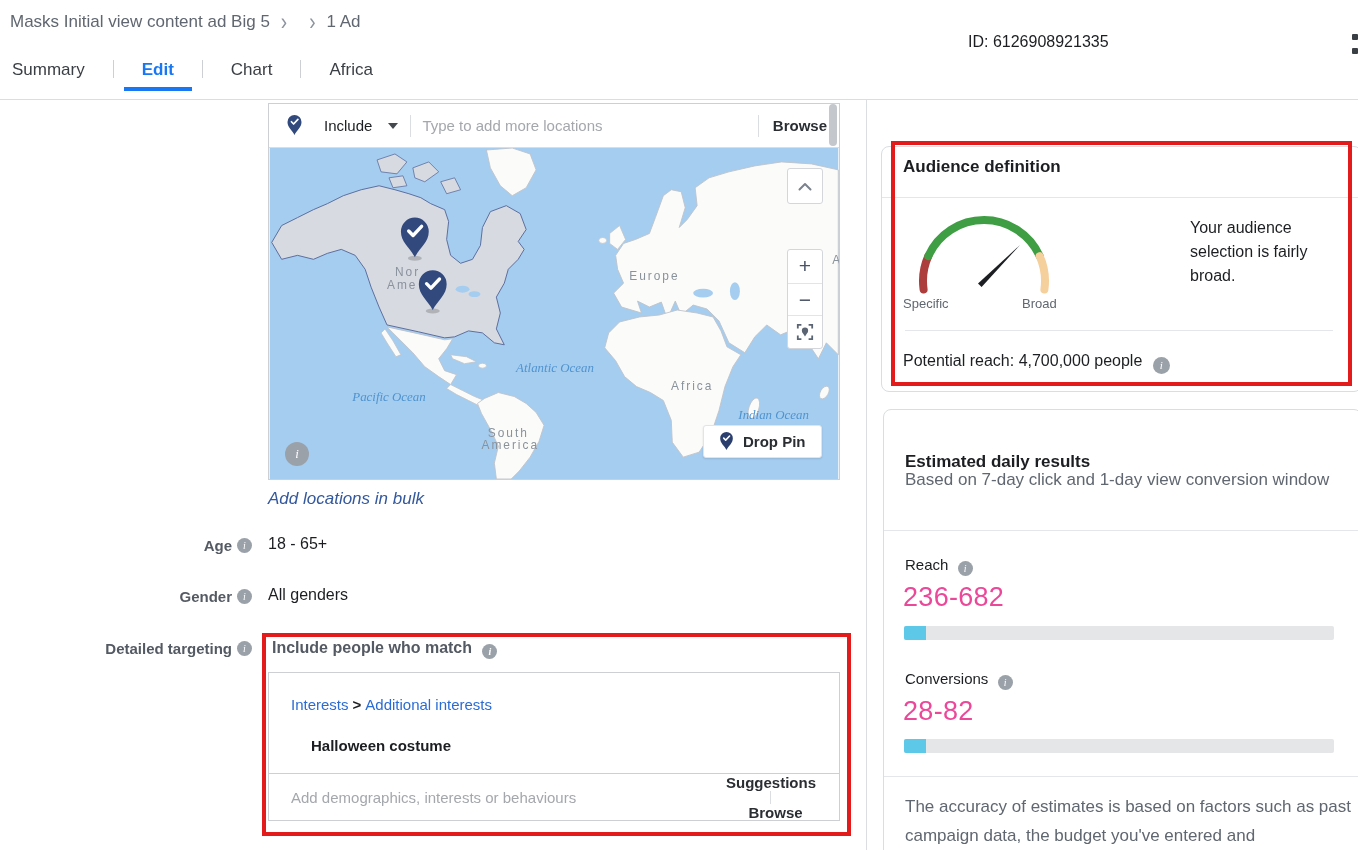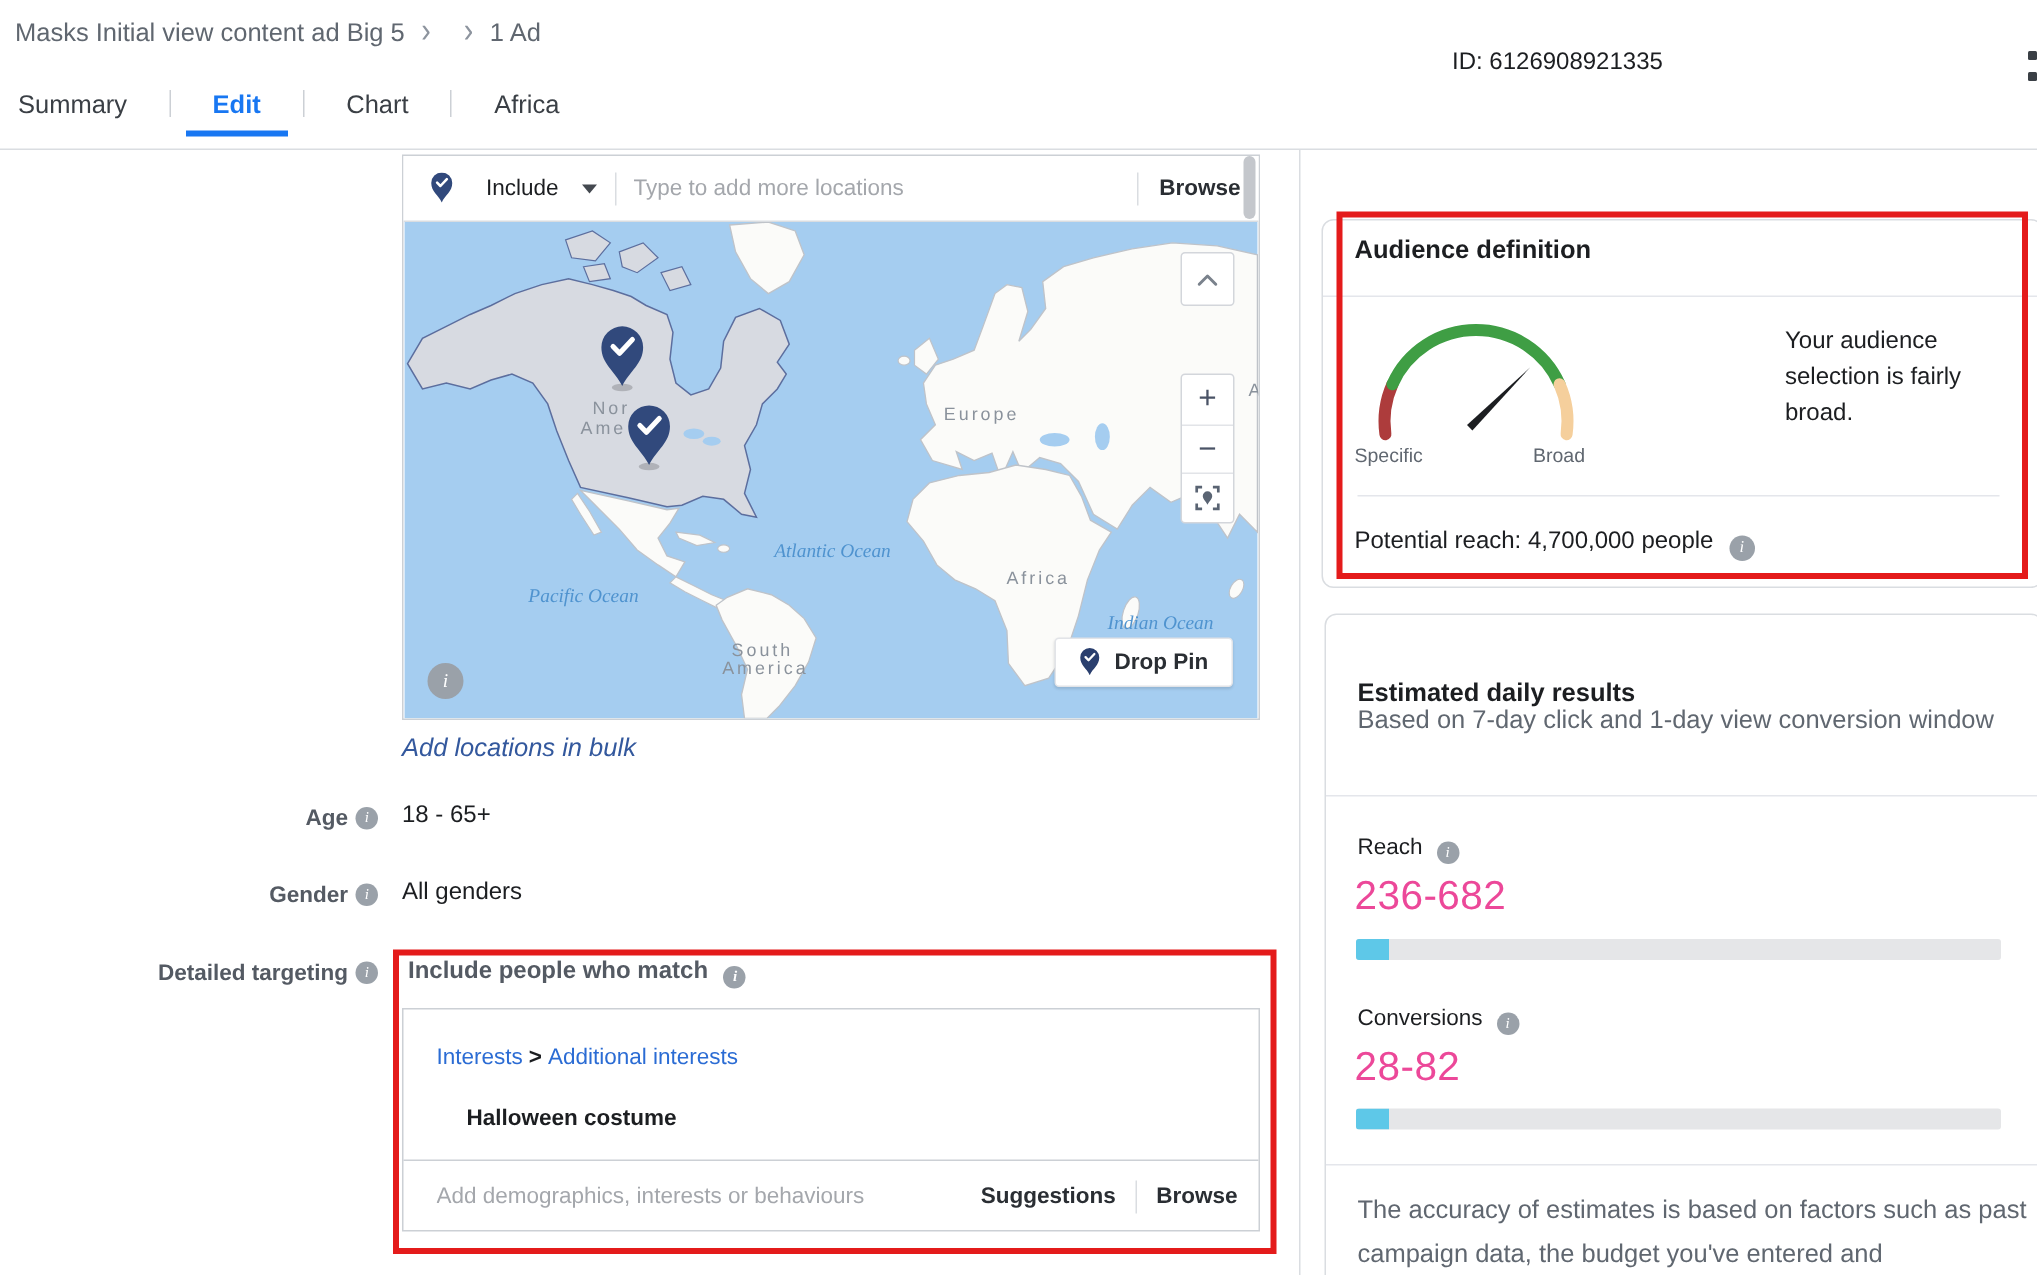--- a/index.html
+++ b/index.html
@@ -64,21 +64,21 @@
 
   .match-title{ left:272px; top:639px; font-size:16px; font-weight:bold; color:#545a63;}
   .interest-box{ left:268px; top:672px; width:572px; height:149px; border:1px solid #ccd0d5; background:#fff;}
   .interest-path{ position:absolute; left:22px; top:23px; font-size:15px; }
   .blue-link{ color:#2b6cd4; cursor:pointer; }
   .path-sep{ color:#1c1e21; font-weight:bold; padding:0 4px; }
   .interest-value{ position:absolute; left:42px; top:64px; font-size:15px; font-weight:bold; color:#1c1e21;}
   .interest-divider{ position:absolute; left:0; top:100px; width:100%; height:1px; background:#ccd0d5;}
   .add-input{ position:absolute; left:22px; top:101px; height:47px; width:400px; border:0; outline:0; font-size:15px; font-family:Liberation Sans, sans-serif; color:#1c1e21; background:transparent;}
   .add-input::placeholder{ color:#a4a7ac; }
-  .suggest-row{ position:absolute; right:10px; top:101px; height:47px; display:flex; align-items:center; }
+  .suggest-row{ position:absolute; right:10px; top:101px; height:47px; display:flex; align-items:center;flex-direction:column; }
   .bold-action{ font-size:15px; font-weight:bold; color:#2a2e33; padding:0 13px; cursor:pointer; white-space:nowrap;}
 
   
   .card{ position:absolute; background:#fff; border:1px solid #dadde1; border-radius:8px; }
   .card-title{ position:absolute; font-size:17px; font-weight:bold; color:#1c1e21; }
   .hdiv{ position:absolute; height:1px; background:#e4e6eb; }
   .aud-msg{ left:1190px; top:216px; width:152px; font-size:16px; line-height:24px; color:#1c1e21;}
   .gauge-lbl{ position:absolute; font-size:13px; color:#606770; }
   .reach-line{ left:903px; top:352px; font-size:16px; color:#1c1e21; }
 

